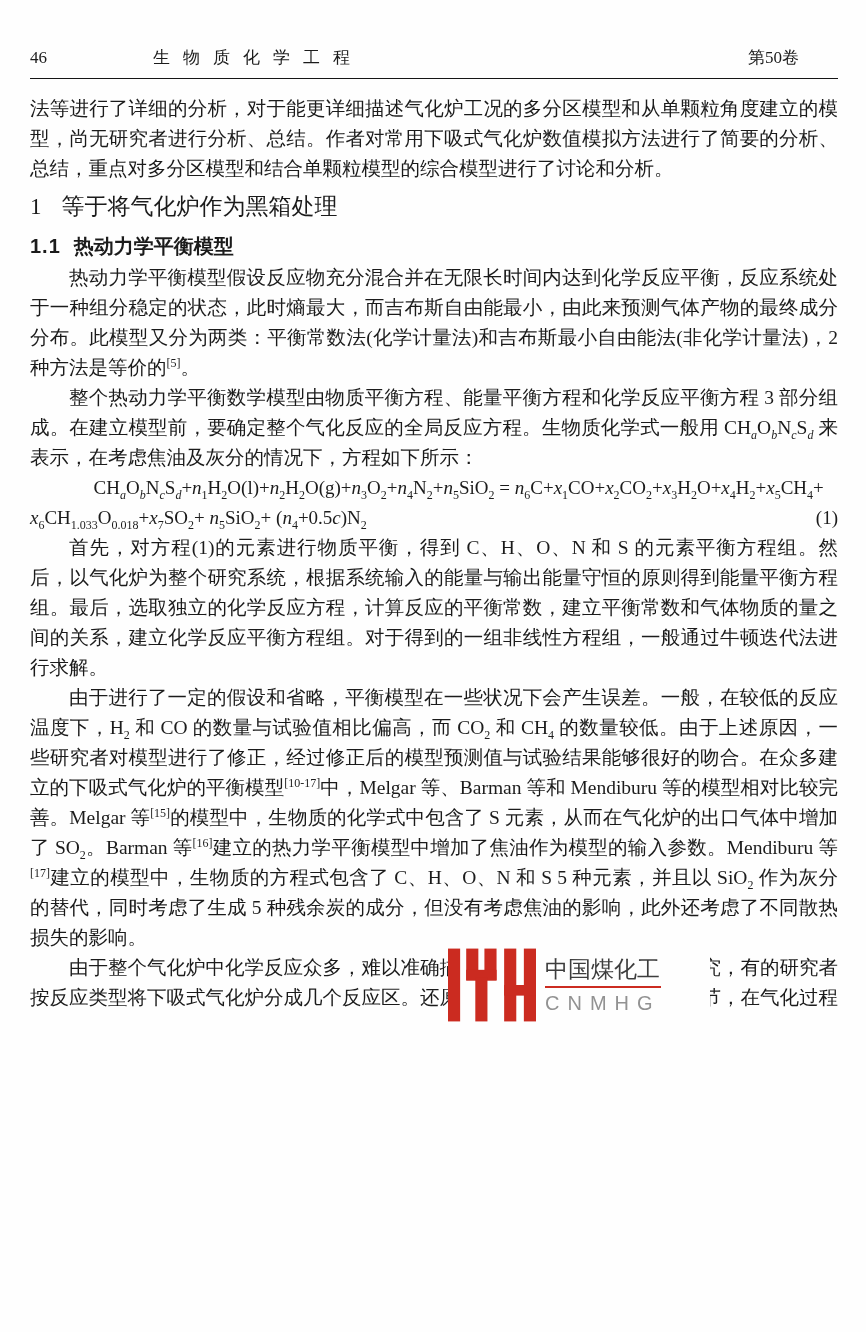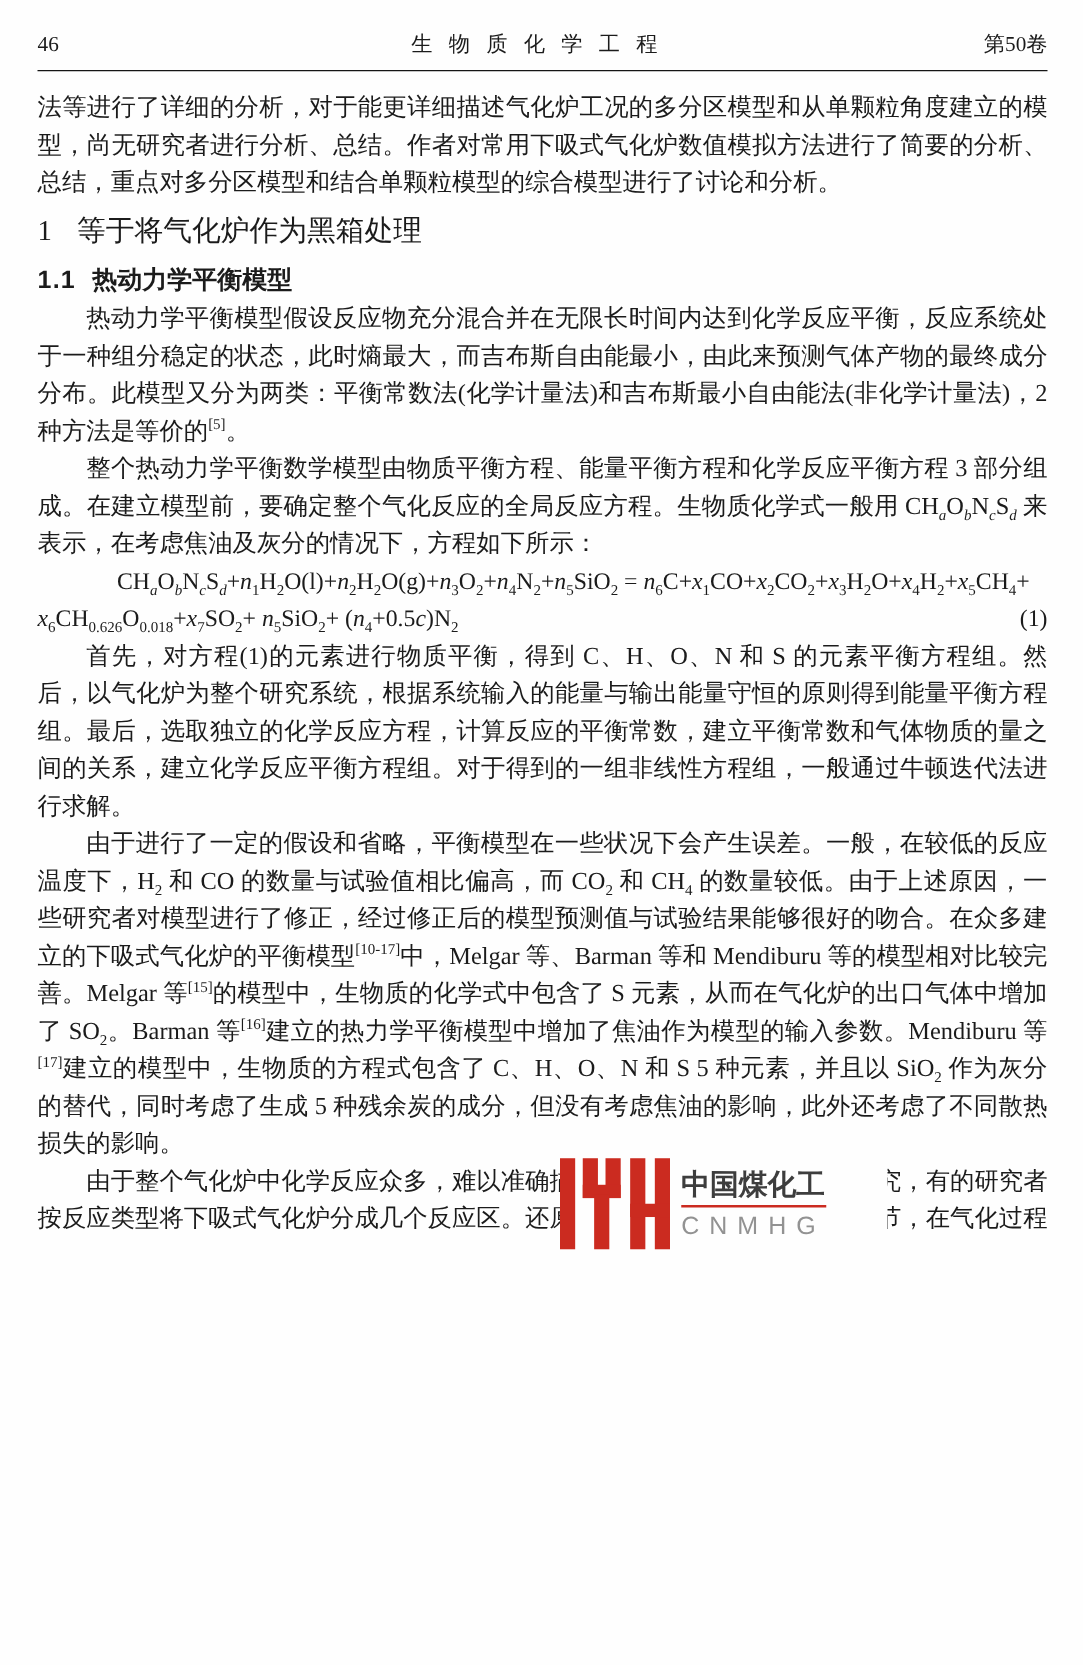--- a/index.html
+++ b/index.html
@@ -8,27 +8,27 @@
     background: #fefefe;
     color: #1b1b1b;
     font-family: "Liberation Serif", "DejaVu Serif", serif;
     overflow: hidden;
   }
   .page { padding: 0 28px 0 30px; position: relative; }
 
   
   .running-header {
     display: flex; align-items: baseline;
-    padding-top: 24px;
+    padding-top: 46px;
     font-size: 17px;
     gap: 33px;
   }
   .running-header .hdr-left { width: 90px; }
-  .running-header .hdr-center { flex: 1; text-align: center; letter-spacing: 13px; }
-  .running-header .hdr-right { width: 90px; text-align: right; }
+  .running-header .hdr-center { flex: 1; text-align: left; letter-spacing: 13px; }
+  .running-header .hdr-right { width: 90px; text-align: left; }
   .header-rule {
     border: none; border-top: 1.6px solid #151515;
     margin: 9px 0 0 0;
   }
 
   
   p { margin: 0; text-align: justify; font-size: 19.5px; line-height: 30px; }
   .indent { text-indent: 2em; }
   .first-para { margin-top: 15px; }
   sub { font-size: 12px; line-height: 0; }
@@ -65,21 +65,21 @@
     left: 418px; top: -9px;
     width: 262px; height: 82px;
     background: #fefefe;
     display: flex; align-items: center; gap: 9px;
     z-index: 5;
   }
   .wm-logo { flex: 0 0 auto; }
   .wm-text { display: flex; flex-direction: column; }
   .wm-brand {
     font-family: "Liberation Sans", "DejaVu Sans", sans-serif;
-    font-size: 23px; font-weight: 700; color: #3d3d3d;
+    font-size: 23px; font-weight: 400; color: #3d3d3d;
     padding-bottom: 3px; border-bottom: 2.5px solid #cb2b20;
     line-height: 27px; white-space: nowrap;
   }
   .wm-sub {
     font-family: "Liberation Sans", "DejaVu Sans", sans-serif;
     font-size: 20px; color: #929292; letter-spacing: 8px;
     margin-top: 3px; line-height: 24px; white-space: nowrap;
   }
 </style>
 </head>
@@ -103,21 +103,21 @@
   <div class="sec-h2">
     <span class="h-num">1.1</span><span>热动力学平衡模型</span>
   </div>
 
   <p class="indent">热动力学平衡模型假设反应物充分混合并在无限长时间内达到化学反应平衡，反应系统处于一种组分稳定的状态，此时熵最大，而吉布斯自由能最小，由此来预测气体产物的最终成分分布。此模型又分为两类：平衡常数法(化学计量法)和吉布斯最小自由能法(非化学计量法)，2 种方法是等价的<sup>[5]</sup>。</p>
   <p class="indent">整个热动力学平衡数学模型由物质平衡方程、能量平衡方程和化学反应平衡方程 3 部分组成。在建立模型前，要确定整个气化反应的全局反应方程。生物质化学式一般用 CH<sub class="it">a</sub>O<sub class="it">b</sub>N<sub class="it">c</sub>S<sub class="it">d</sub> 来表示，在考虑焦油及灰分的情况下，方程如下所示：</p>
 
   <div class="equation">
     <div class="eq-line1">CH<sub class="it">a</sub>O<sub class="it">b</sub>N<sub class="it">c</sub>S<sub class="it">d</sub>+<span class="it">n</span><sub>1</sub>H<sub>2</sub>O(l)+<span class="it">n</span><sub>2</sub>H<sub>2</sub>O(g)+<span class="it">n</span><sub>3</sub>O<sub>2</sub>+<span class="it">n</span><sub>4</sub>N<sub>2</sub>+<span class="it">n</span><sub>5</sub>SiO<sub>2</sub> = <span class="it">n</span><sub>6</sub>C+<span class="it">x</span><sub>1</sub>CO+<span class="it">x</span><sub>2</sub>CO<sub>2</sub>+<span class="it">x</span><sub>3</sub>H<sub>2</sub>O+<span class="it">x</span><sub>4</sub>H<sub>2</sub>+<span class="it">x</span><sub>5</sub>CH<sub>4</sub>+</div>
     <div class="eq-line2">
-      <span><span class="it">x</span><sub>6</sub>CH<sub>0.626</sub>O<sub>0.018</sub>+<span class="it">x</span><sub>7</sub>SO<sub>2</sub>+ <span class="it">n</span><sub>5</sub>SiO<sub>2</sub>+ (<span class="it">n</span><sub>4</sub>+0.5<span class="it">c</span>)N<sub>2</sub></span>
+      <span><span class="it">x</span><sub>6</sub>CH<sub>1.033</sub>O<sub>0.018</sub>+<span class="it">x</span><sub>7</sub>SO<sub>2</sub>+ <span class="it">n</span><sub>5</sub>SiO<sub>2</sub>+ (<span class="it">n</span><sub>4</sub>+0.5<span class="it">c</span>)N<sub>2</sub></span>
       <span>(1)</span>
     </div>
   </div>
 
   <p class="indent">首先，对方程(1)的元素进行物质平衡，得到 C、H、O、N 和 S 的元素平衡方程组。然后，以气化炉为整个研究系统，根据系统输入的能量与输出能量守恒的原则得到能量平衡方程组。最后，选取独立的化学反应方程，计算反应的平衡常数，建立平衡常数和气体物质的量之间的关系，建立化学反应平衡方程组。对于得到的一组非线性方程组，一般通过牛顿迭代法进行求解。</p>
   <p class="indent">由于进行了一定的假设和省略，平衡模型在一些状况下会产生误差。一般，在较低的反应温度下，H<sub>2</sub> 和 CO 的数量与试验值相比偏高，而 CO<sub>2</sub> 和 CH<sub>4</sub> 的数量较低。由于上述原因，一些研究者对模型进行了修正，经过修正后的模型预测值与试验结果能够很好的吻合。在众多建立的下吸式气化炉的平衡模型<sup>[10-17]</sup>中，Melgar 等、Barman 等和 Mendiburu 等的模型相对比较完善。Melgar 等<sup>[15]</sup>的模型中，生物质的化学式中包含了 S 元素，从而在气化炉的出口气体中增加了 SO<sub>2</sub>。Barman 等<sup>[16]</sup>建立的热力学平衡模型中增加了焦油作为模型的输入参数。Mendiburu 等<sup>[17]</sup>建立的模型中，生物质的方程式包含了 C、H、O、N 和 S 5 种元素，并且以 SiO<sub>2</sub> 作为灰分的替代，同时考虑了生成 5 种残余炭的成分，但没有考虑焦油的影响，此外还考虑了不同散热损失的影响。</p>
 
 
 
   <div class="zones">

